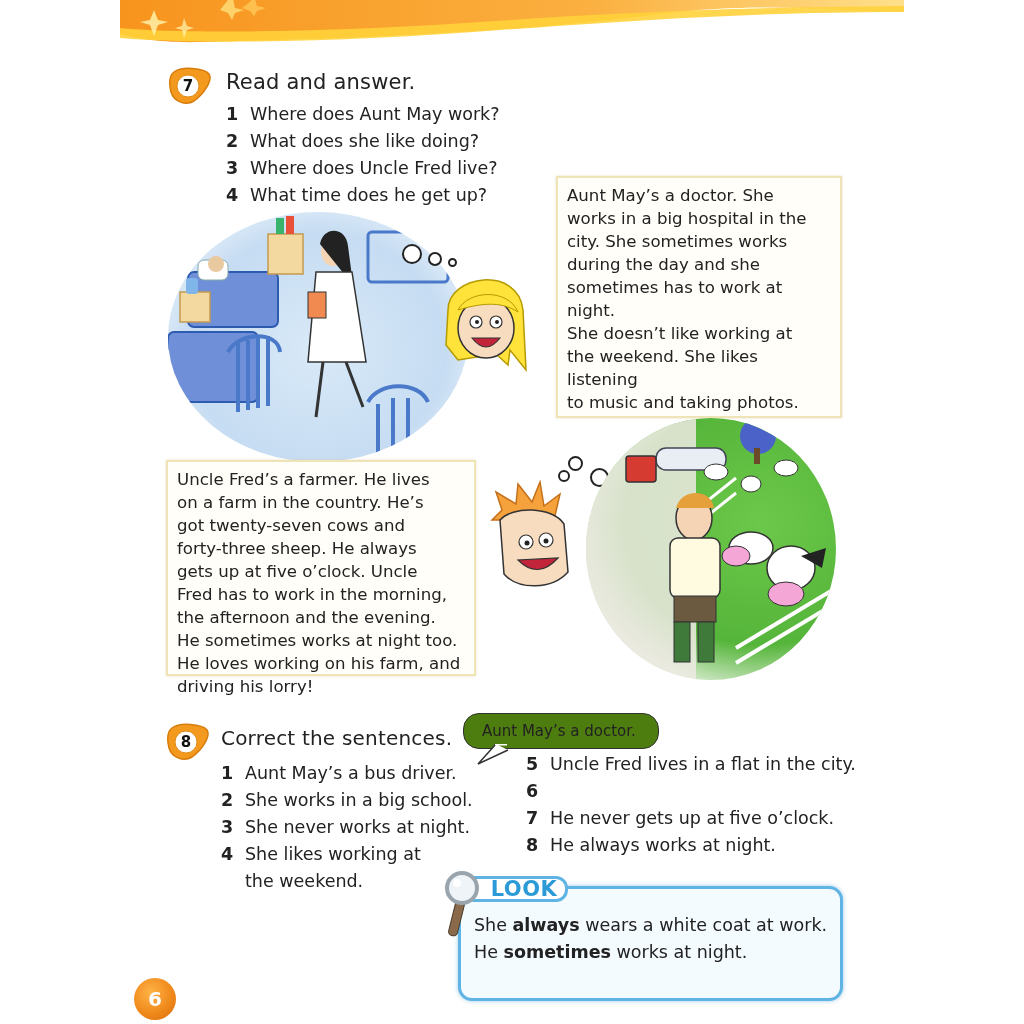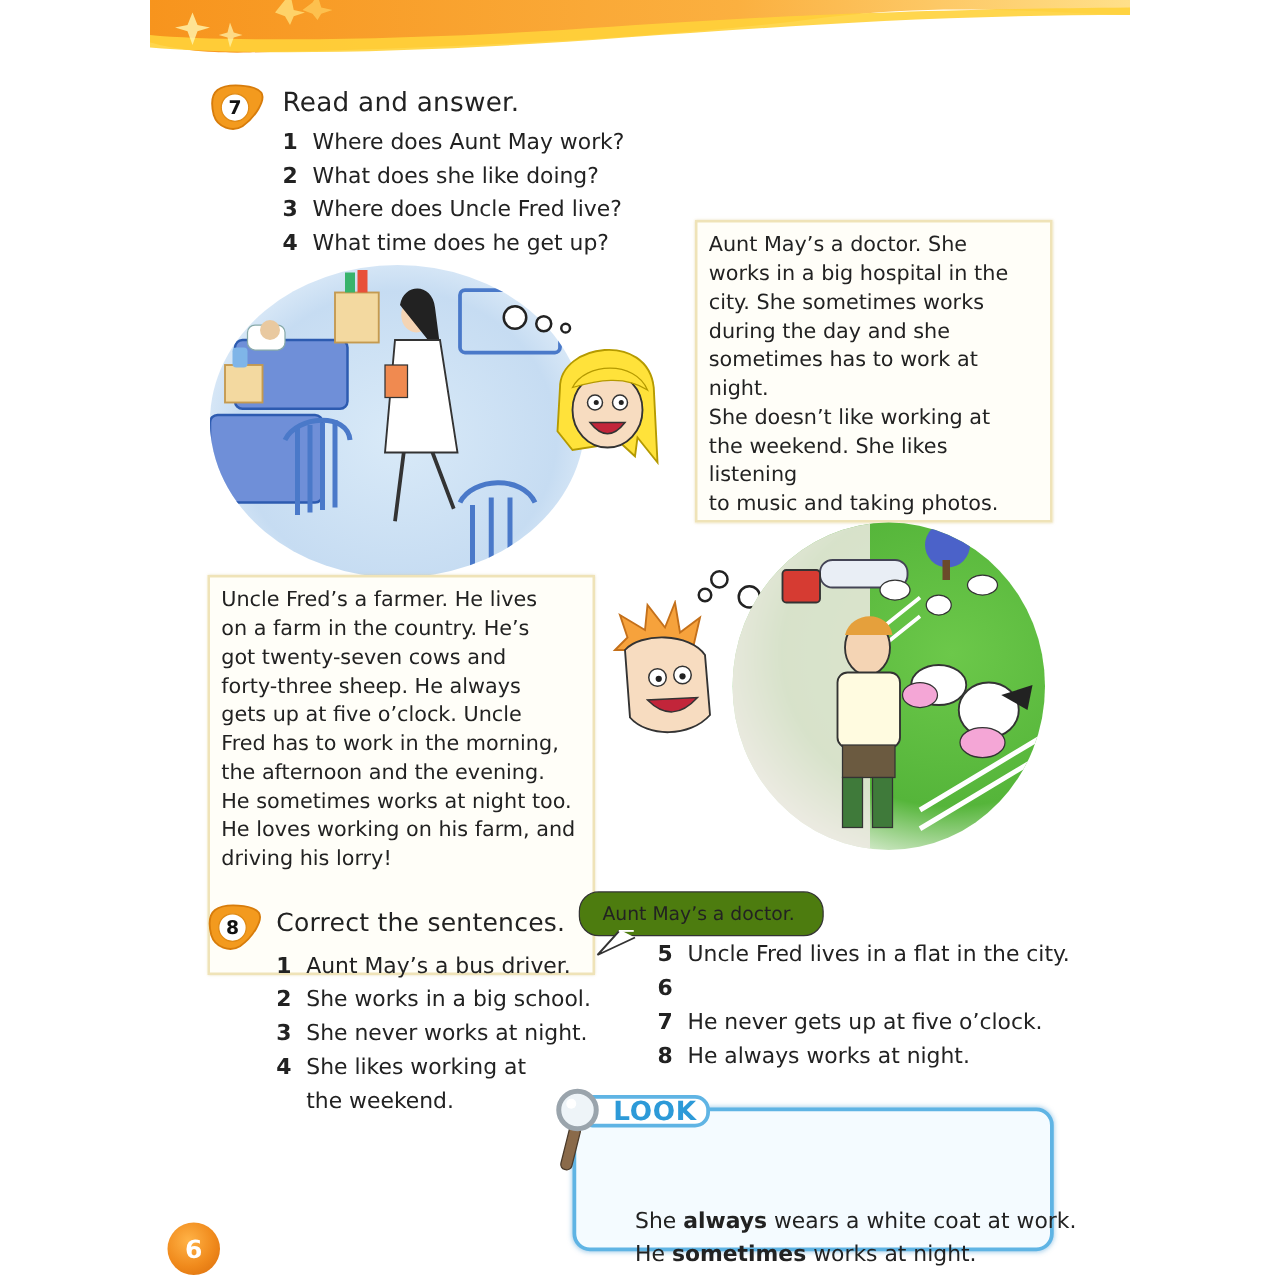--- a/index.html
+++ b/index.html
@@ -22,21 +22,21 @@
 
   .textbox { position: absolute; background: #fffef8; border: 2px solid #efe3b8; padding: 6px 9px; font-size: 16.6px; line-height: 23px; color: #222; white-space: pre-line; box-shadow: 0 0 2px rgba(220,200,140,0.6); }
 
   .scene { position: absolute; border-radius: 50%; overflow: hidden; }
 
   .speech { position: absolute; left: 343px; top: 713px; width: 196px; height: 36px; border: 1.5px solid #333; border-radius: 16px; background: #4d7c0f; font-size: 15px; display: flex; align-items: center; padding-left: 18px; color: #222; text-align: center; }
   .speech-tail { position: absolute; left: 356px; top: 744px; width: 40px; height: 24px; }
 
   .look-box { position: absolute; left: 338px; top: 886px; width: 385px; height: 115px; border: 3px solid #5fb4e4; border-radius: 14px; background: #f4fbff; box-shadow: 0 0 4px rgba(60,150,210,0.5); }
   .look-label { position: absolute; left: 342px; top: 876px; width: 106px; height: 26px; background: #ffffff; border: 3px solid #5fb4e4; border-radius: 12px; color: #2d9ad8; font-weight: bold; font-size: 21px; display: flex; align-items: center; justify-content: center; padding-left: 18px; letter-spacing: 0.5px; }
-  .look-lines { position: absolute; left: 354px; top: 964px; margin-left: 34px; }
+  .look-lines { position: absolute; left: 354px; top: 912px; }
   .look-lines div { font-size: 17.5px; line-height: 27px; color: #222; }
   .look-lines b { font-weight: bold; }
 
   .magnifier { position: absolute; left: 318px; top: 870px; width: 44px; height: 72px; }
 
   .page-num { position: absolute; left: 14px; top: 978px; width: 42px; height: 42px; border-radius: 50%; background: radial-gradient(circle at 40% 35%, #ffb347 0%, #f08a1c 55%, #d96b0a 100%); color: #fff; font-weight: bold; font-size: 20px; display: flex; align-items: center; justify-content: center; }
 </style>
 </head>
 <body>
 
@@ -130,21 +130,21 @@
 
   <div class="textbox" style="left:436px; top:176px; width:286px; height:242px;">Aunt May’s a doctor. She
 works in a big hospital in the
 city. She sometimes works
 during the day and she
 sometimes has to work at night.
 She doesn’t like working at
 the weekend. She likes listening
 to music and taking photos.</div>
 
-  <div class="textbox" style="left:46px; top:460px; width:310px; height:320px;">Uncle Fred’s a farmer. He lives
+  <div class="textbox" style="left:46px; top:460px; width:310px; height:216px;">Uncle Fred’s a farmer. He lives
 on a farm in the country. He’s
 got twenty-seven cows and
 forty-three sheep. He always
 gets up at five o’clock. Uncle
 Fred has to work in the morning,
 the afternoon and the evening.
 He sometimes works at night too.
 He loves working on his farm, and
 driving his lorry!</div>
 

